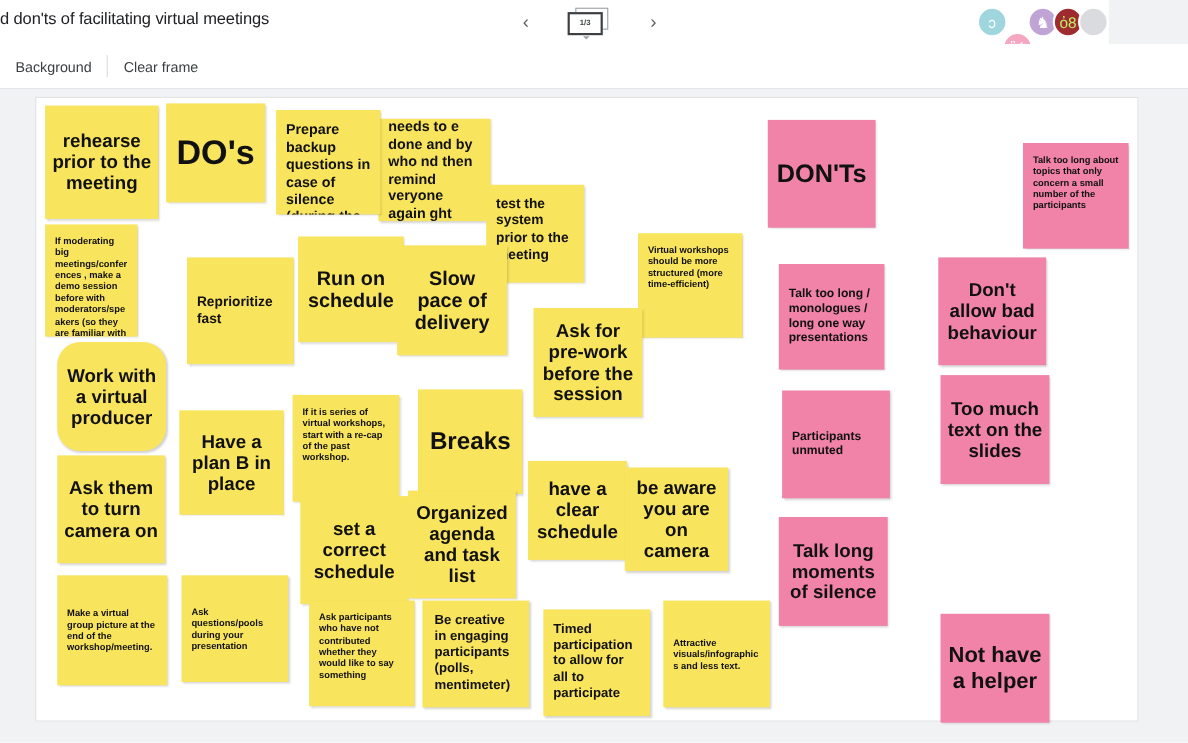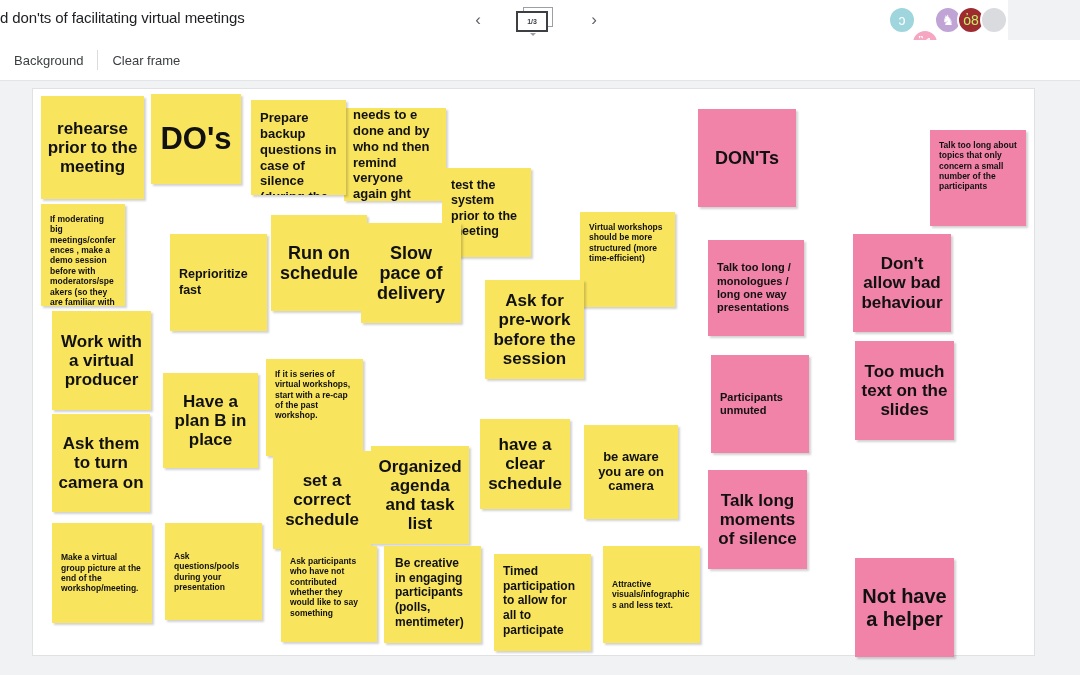--- a/index.html
+++ b/index.html
@@ -180,36 +180,39 @@
         </div>
         <div class="note y big" style="left: 328px; top: 134px; width: 100px; height: 100px; font-size: 18px;">
           <span>Slow pace of delivery</span>
         </div>
         <div class="note y sm" style="left: 547px; top: 123px; width: 95px; height: 95px; font-size: 8.5px;">
           <span>Virtual workshops should be more structured (more time-efficient)</span>
         </div>
         <div class="note y big" style="left: 452px; top: 191px; width: 99px; height: 99px; font-size: 17px;">
           <span>Ask for pre-work before the session</span>
         </div>
-        <div class="note y big" style="left: 19px; top: 222px; width: 99px; height: 99px; font-size: 17px;">
+        <div class="note y big" style="left: 19px; top: 222px; width: 99px; height: 99px; font-size: 17px; border-radius: 21px;">
           <span>Work with a virtual producer</span>
         </div>
         <div class="note y big" style="left: 130px; top: 284px; width: 95px; height: 95px; font-size: 17px;">
           <span>Have a plan B in place</span>
         </div>
         <div class="note y sm" style="left: 233px; top: 270px; width: 97px; height: 97px; font-size: 8.5px;">
           <span>If it is series of virtual workshops, start with a re-cap of the past workshop.</span>
         </div>
+        <div class="note y big" style="left: 347px; top: 265px; width: 95px; height: 95px; font-size: 22px;">
+          <span>Breaks</span>
+        </div>
         <div class="note y big" style="left: 19px; top: 325px; width: 98px; height: 98px; font-size: 17px;">
           <span>Ask them to turn camera on</span>
         </div>
         <div class="note y big" style="left: 447px; top: 330px; width: 90px; height: 90px; font-size: 17px;">
           <span>have a clear schedule</span>
         </div>
-        <div class="note y big" style="left: 551px; top: 336px; width: 94px; height: 94px; font-size: 13px;">
+        <div class="note y big" style="left: 535px; top: 336px; width: 94px; height: 94px; font-size: 17px;">
           <span>be aware you are on camera</span>
         </div>
         <div class="note y big" style="left: 240px; top: 362px; width: 98px; height: 98px; font-size: 17px;">
           <span>set a correct schedule</span>
         </div>
         <div class="note y big" style="left: 338px; top: 357px; width: 98px; height: 98px; font-size: 17px;">
           <span>Organized agenda and task list</span>
         </div>
         <div class="note y smc" style="left: 19px; top: 434px; width: 100px; height: 100px; font-size: 8.5px;">
           <span>Make a virtual group picture at the end of the workshop/meeting.</span>
@@ -222,21 +225,21 @@
         </div>
         <div class="note y sm" style="left: 351px; top: 457px; width: 97px; height: 97px; font-size: 12px; padding-left: 11px;">
           <span>Be creative in engaging participants (polls, mentimeter)</span>
         </div>
         <div class="note y sm" style="left: 461px; top: 465px; width: 97px; height: 97px; font-size: 12px;">
           <span>Timed participation to allow for all to participate</span>
         </div>
         <div class="note y smc" style="left: 570px; top: 457px; width: 97px; height: 97px; font-size: 8.5px;">
           <span>Attractive visuals/infographics and less text.</span>
         </div>
-        <div class="note p big" style="left: 665px; top: 20px; width: 98px; height: 98px; font-size: 18px;">
+        <div class="note p big" style="left: 665px; top: 20px; width: 98px; height: 98px; font-size: 23px;">
           <span>DON'Ts</span>
         </div>
         <div class="note p sm" style="left: 897px; top: 41px; width: 96px; height: 96px; font-size: 8.5px;">
           <span>Talk too long about topics that only concern a small number of the participants</span>
         </div>
         <div class="note p smc" style="left: 675px; top: 151px; width: 96px; height: 96px; font-size: 11px;">
           <span>Talk too long / monologues / long one way presentations</span>
         </div>
         <div class="note p big" style="left: 820px; top: 145px; width: 98px; height: 98px; font-size: 17px;">
           <span>Don't allow bad behaviour</span>

